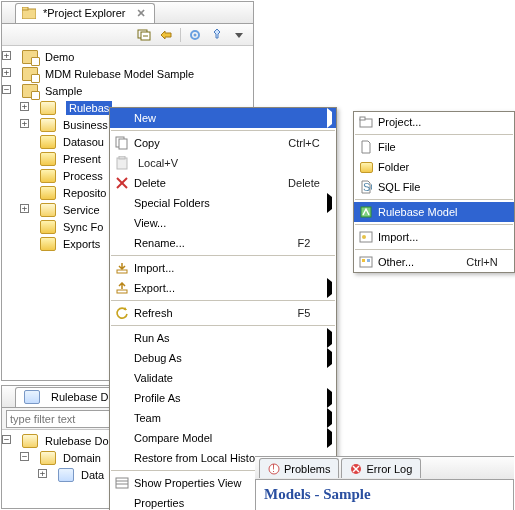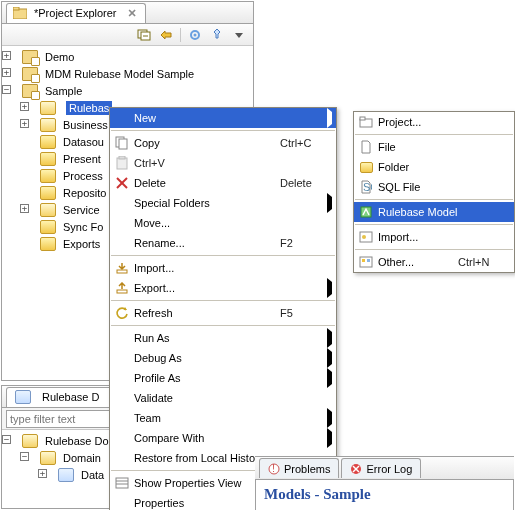--- a/index.html
+++ b/index.html
@@ -1,21 +1,21 @@
 <!DOCTYPE html>
 <html><head>
 <meta charset="utf-8">
 <style>
   * { box-sizing: border-box; margin: 0; padding: 0; font-family: Tahoma, Arial, sans-serif; font-size: 11px; }
   body { background: #fff; width: 515px; height: 510px; position: relative; overflow: hidden; }
 
   
   .panel { border: 1px solid #a0a0a0; display: flex; flex-direction: column; background: #ececec; }
   .tabbar { height: 22px; display: flex; align-items: center; position: relative; background: linear-gradient(#fdfdfd,#e9e9e9); border-bottom: 1px solid #a0a0a0; }
-  .tab { display: inline-flex; align-items: center; gap: 4px; padding: 2px 8px 2px 6px; border: 1px solid #a0a0a0; border-bottom: none; border-radius: 3px 3px 0 0; background: #fff; height: 20px; margin-left: 4px; }
+  .tab { display: inline-flex; align-items: center; gap: 4px; padding: 2px 8px 2px 6px; border: 1px solid #a0a0a0; border-bottom: none; border-radius: 3px 3px 0 0; background: #fff; height: 20px; margin-left: 13px; }
   .close-x { color: #8a8a8a; font-weight: bold; margin-left: 4px; cursor: default; }
   .toolbar { height: 22px; display: flex; align-items: center; justify-content: flex-end; padding: 0 6px; gap: 6px; background: linear-gradient(#fdfdfd,#ececec); border-bottom: 1px solid #c8c8c8; }
   .tool-sep { width: 1px; height: 14px; background: #c8c8c8; }
   .tool-btn { width: 16px; height: 16px; display: inline-flex; align-items: center; justify-content: center; }
   .tree-body { flex: 1; background: #fff; overflow: auto; padding: 2px 0; }
   .row { display: flex; align-items: center; height: 17px; white-space: nowrap; }
   .ind { display: inline-block; width: 18px; height: 17px; position: relative; }
   .exp { width: 9px; height: 9px; border: 1px solid #7a7a7a; background: #fff; color: #555; font-size: 9px; line-height: 7px; text-align: center; font-family: monospace; display: inline-block; position: relative; }
   .sel { background: #2f64d1; color: #fff; margin-left: 6px; }
   .lbl { padding: 1px 3px; }
@@ -29,21 +29,21 @@
 
   
   .filter { height: 22px; padding: 2px 4px; background: #f4f4f4; border-bottom: 1px solid #c8c8c8; }
   .filter input { width: 100%; height: 18px; border: 1px solid #a0a0a0; padding: 1px 3px; font-size: 11px; }
 
   
   .menu { position: absolute; border: 1px solid #8a867a; background: #fff; box-shadow: 2px 2px 4px rgba(0,0,0,.25); }
   .menu .mrow { display: flex; align-items: center; height: 20px; position: relative; }
   .menu .micon { width: 24px; display: flex; align-items: center; justify-content: center; }
   .menu .mlabel { flex: 1; padding-right: 18px; }
-  .menu .mshort { width: 56px; text-align: left; padding-right: 8px; color: #222; }
+  .menu .mshort { width: 56px; text-align: center; padding-right: 8px; color: #222; }
   .menu .marrow { position: absolute; right: 4px; }
   .menu .msep { height: 1px; background: #c8c4b8; margin: 2px 1px; }
   .menu .disabled { color: #9a9a9a; }
   .menu .mrow.sel-m { background: #2f64d1; color: #fff; }
 
   
   .editor-tabs { position: absolute; left: 255px; top: 456px; right: 1px; height: 24px; border-top:1px solid #a0a0a0; border-bottom:1px solid #a0a0a0; display:flex; align-items:center; gap:2px; padding-left:4px; background:linear-gradient(#fdfdfd,#e9e9e9); }
   .editor-tabs .etab { display:inline-flex; align-items:center; gap:4px; padding:2px 8px; border:1px solid #a0a0a0; border-bottom:none; border-radius:3px 3px 0 0; background:#eef2f6; height:20px; }
   .editor-content { position:absolute; left:255px; top:480px; right:1px; height:40px; border:1px solid #a0a0a0; border-top:none; padding:6px 8px; background:#fff; }
   .editor-title { font-family: Georgia, 'Times New Roman', serif; font-size: 15px; color: #2a4fa0; font-weight: 600; }
@@ -221,40 +221,40 @@
       <span class="mlabel">Copy</span>
       <span class="mshort">Ctrl+C</span>
     </div>
   <div class="mrow disabled">
       <span class="micon">
         <svg width="14" height="14">
           <rect x="2" y="2" width="10" height="11" fill="#eee" stroke="#bbb"></rect>
           <rect x="4" y="0" width="6" height="3" fill="#ddd" stroke="#bbb"></rect>
         </svg>
       </span>
-      <span class="mshort">Ctrl+V</span>
+      <span class="mshort">Local+V</span>
     </div>
   <div class="mrow">
       <span class="micon">
         <svg width="12" height="12">
           <line x1="1" y1="1" x2="11" y2="11" stroke="#c33" stroke-width="2"></line>
           <line x1="11" y1="1" x2="1" y2="11" stroke="#c33" stroke-width="2"></line>
         </svg>
       </span>
       <span class="mlabel">Delete</span>
       <span class="mshort">Delete</span>
     </div>
   <div class="mrow">
       <span class="micon"></span>
       <span class="mlabel">Special Folders</span>
       <span class="marrow"><span class="arrow-right"></span></span>
     </div>
   <div class="mrow">
       <span class="micon"></span>
-      <span class="mlabel">Move...</span>
+      <span class="mlabel">View...</span>
     </div>
   <div class="mrow">
       <span class="micon"></span>
       <span class="mlabel">Rename...</span>
       <span class="mshort">F2</span>
     </div>
   <div class="msep"></div>
   <div class="mrow">
       <span class="micon">
         <svg width="14" height="12">
@@ -291,35 +291,35 @@
       <span class="mlabel">Run As</span>
       <span class="marrow"><span class="arrow-right"></span></span>
     </div>
   <div class="mrow">
       <span class="micon"></span>
       <span class="mlabel">Debug As</span>
       <span class="marrow"><span class="arrow-right"></span></span>
     </div>
   <div class="mrow">
       <span class="micon"></span>
+      <span class="mlabel">Validate</span>
+    </div>
+  <div class="mrow">
+      <span class="micon"></span>
       <span class="mlabel">Profile As</span>
       <span class="marrow"><span class="arrow-right"></span></span>
     </div>
   <div class="mrow">
       <span class="micon"></span>
-      <span class="mlabel">Validate</span>
-    </div>
-  <div class="mrow">
-      <span class="micon"></span>
       <span class="mlabel">Team</span>
       <span class="marrow"><span class="arrow-right"></span></span>
     </div>
   <div class="mrow">
       <span class="micon"></span>
-      <span class="mlabel">Compare With</span>
+      <span class="mlabel">Compare Model</span>
       <span class="marrow"><span class="arrow-right"></span></span>
     </div>
   <div class="mrow">
       <span class="micon"></span>
       <span class="mlabel">Restore from Local History...</span>
     </div>
   <div class="msep"></div>
   <div class="mrow">
       <span class="micon">
         <svg width="14" height="12">

